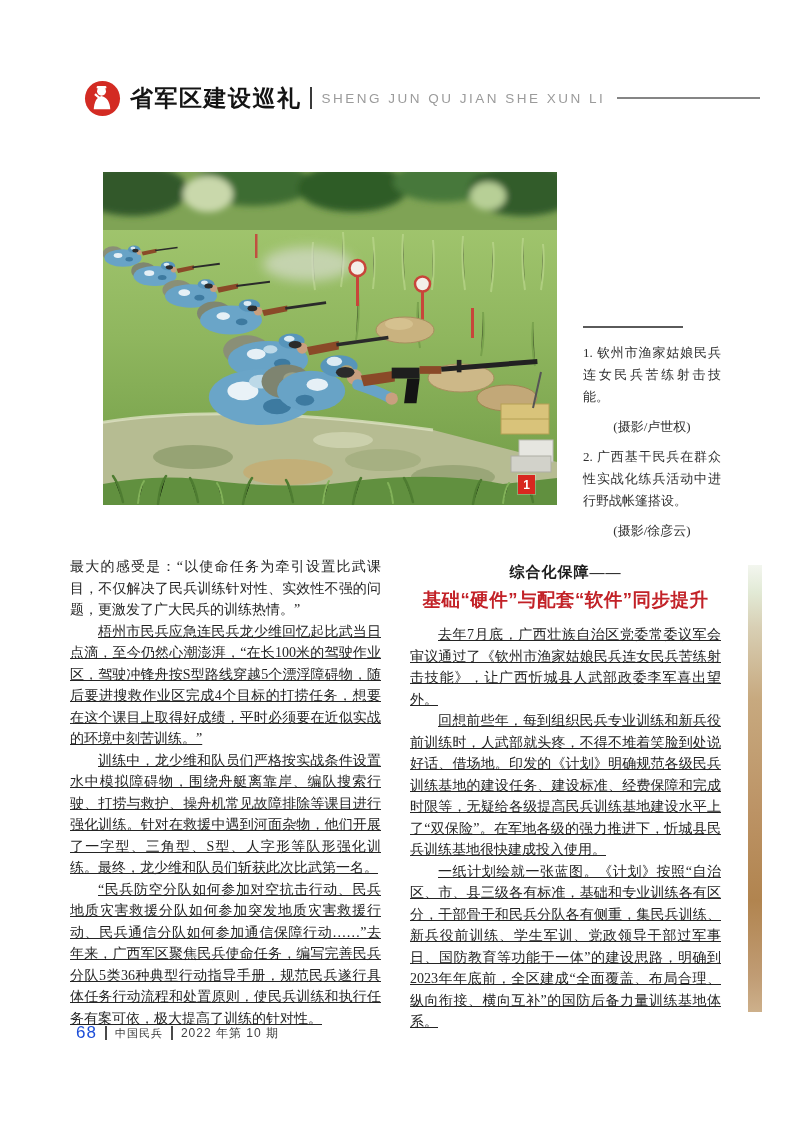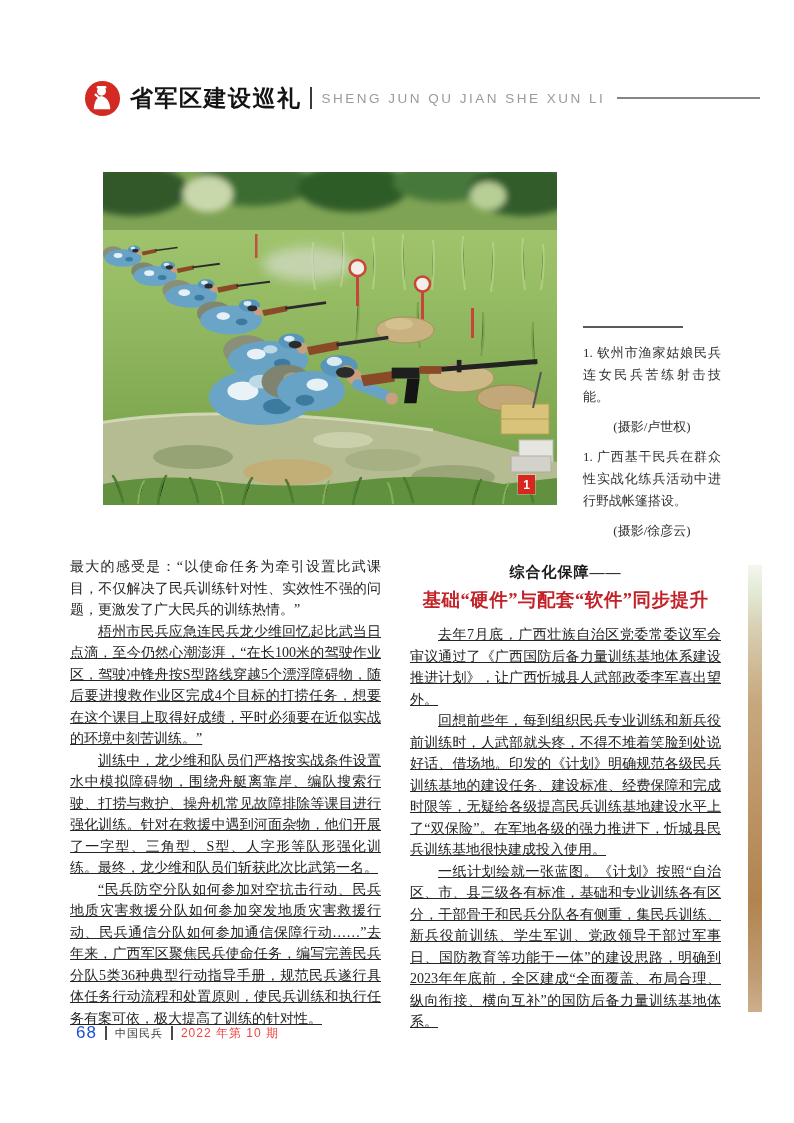--- a/index.html
+++ b/index.html
@@ -36,33 +36,33 @@
   .cap-credit{margin:8px;text-align:center;}
   
   .col{position:absolute;top:556px;width:311px;font-size:14px;line-height:21.5px;
     text-align:justify;color:#242424;}
   .col.left{left:70px;}
   .col.right{left:410px;}
   .body-p{margin:0;}
   .body-p.indent{text-indent:2em;text-decoration:underline;}
   .kicker{font-size:15px;font-weight:bold;color:#1c1c1c;text-align:center;
     margin:4px 0 2px 0;letter-spacing:1px;line-height:24px;}
-  .sec-title{font-family:Liberation Serif, serif;font-size:18.5px;font-weight:bold;
+  .sec-title{font-family:Liberation Sans, sans-serif;font-size:18.5px;font-weight:bold;
     color:#c22127;text-align:center;margin:0 0 10px 0;line-height:28px;letter-spacing:.5px;white-space:nowrap;}
   
   .edge-strip{position:absolute;left:748px;top:565px;width:14px;height:447px;
     background:linear-gradient(180deg,#f3f6ef 0%,#e2ead6 6%,#d8cfb4 14%,#c7a97f 30%,
       #bc9365 55%,#b1844f 75%,#c09c74 92%,#cdb08b 100%);}
   
   .footer{position:absolute;left:76px;top:1022px;height:22px;display:flex;align-items:center;
     font-family:"Liberation Sans","DejaVu Sans",sans-serif;}
   .f-num{font-size:17px;color:#1d4ed8;letter-spacing:1px;}
   .f-bar{width:2px;height:14px;background:#4a4a4a;margin:0 8px;}
   .f-mag{font-size:11px;font-weight:normal;color:#333;letter-spacing:1px;}
-  .f-issue{font-size:12px;color:#ef4444;letter-spacing:1px;}
+  .f-issue{font-size:12px;color:#404040;letter-spacing:1px;}
 </style>
 </head>
 <body>
 
 <div class="crop">
   <div class="tl1"></div>
   <div class="tl2"></div>
 
 </div>
 
@@ -275,35 +275,35 @@
       </g>
     </g>
   </svg>
   <div class="badge">1</div>
 </div>
 
 <div class="caption">
   <div class="caption-rule"></div>
   <p class="cap-text">1. 钦州市渔家姑娘民兵连女民兵苦练射击技能。</p>
   <p class="cap-credit">(摄影/卢世权)</p>
-  <p class="cap-text">1. 广西基干民兵在群众性实战化练兵活动中进行野战帐篷搭设。</p>
+  <p class="cap-text">2. 广西基干民兵在群众性实战化练兵活动中进行野战帐篷搭设。</p>
   <p class="cap-credit">(摄影/徐彦云)</p>
 </div>
 
 <div class="col left">
   <p class="body-p">最大的感受是：“以使命任务为牵引设置比武课目，不仅解决了民兵训练针对性、实效性不强的问题，更激发了广大民兵的训练热情。”</p>
   <p class="body-p indent">梧州市民兵应急连民兵龙少维回忆起比武当日点滴，至今仍然心潮澎湃，“在长100米的驾驶作业区，驾驶冲锋舟按S型路线穿越5个漂浮障碍物，随后要进搜救作业区完成4个目标的打捞任务，想要在这个课目上取得好成绩，平时必须要在近似实战的环境中刻苦训练。”</p>
   <p class="body-p indent">训练中，龙少维和队员们严格按实战条件设置水中模拟障碍物，围绕舟艇离靠岸、编队搜索行驶、打捞与救护、操舟机常见故障排除等课目进行强化训练。针对在救援中遇到河面杂物，他们开展了一字型、三角型、S型、人字形等队形强化训练。最终，龙少维和队员们斩获此次比武第一名。</p>
   <p class="body-p indent">“民兵防空分队如何参加对空抗击行动、民兵地质灾害救援分队如何参加突发地质灾害救援行动、民兵通信分队如何参加通信保障行动……”去年来，广西军区聚焦民兵使命任务，编写完善民兵分队5类36种典型行动指导手册，规范民兵遂行具体任务行动流程和处置原则，使民兵训练和执行任务有案可依，极大提高了训练的针对性。</p>
 </div>
 
 <div class="col right">
   <p class="kicker">综合化保障——</p>
   <p class="sec-title">基础“硬件”与配套“软件”同步提升</p>
-  <p class="body-p indent">去年7月底，广西壮族自治区党委常委议军会审议通过了《广西国防后备力量训练基地体系建设推进计划》，让广西忻城县人武部政委李军喜出望外。</p>
+  <p class="body-p indent">去年7月底，广西壮族自治区党委常委议军会审议通过了《钦州市渔家姑娘民兵连女民兵苦练射击技能》，让广西忻城县人武部政委李军喜出望外。</p>
   <p class="body-p indent">回想前些年，每到组织民兵专业训练和新兵役前训练时，人武部就头疼，不得不堆着笑脸到处说好话、借场地。印发的《计划》明确规范各级民兵训练基地的建设任务、建设标准、经费保障和完成时限等，无疑给各级提高民兵训练基地建设水平上了“双保险”。在军地各级的强力推进下，忻城县民兵训练基地很快建成投入使用。</p>
   <p class="body-p indent">一纸计划绘就一张蓝图。《计划》按照“自治区、市、县三级各有标准，基础和专业训练各有区分，干部骨干和民兵分队各有侧重，集民兵训练、新兵役前训练、学生军训、党政领导干部过军事日、国防教育等功能于一体”的建设思路，明确到2023年年底前，全区建成“全面覆盖、布局合理、纵向衔接、横向互补”的国防后备力量训练基地体系。</p>
 </div>
 
 <div class="edge-strip"></div>
 
 <div class="footer">
   <span class="f-num">68</span>
   <span class="f-bar"></span>
   <span class="f-mag">中国民兵</span>

